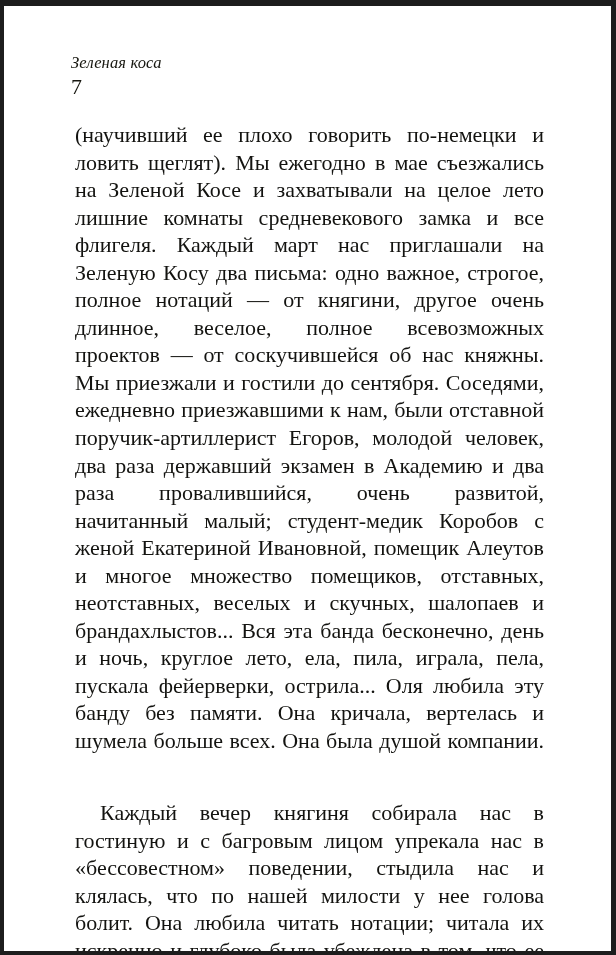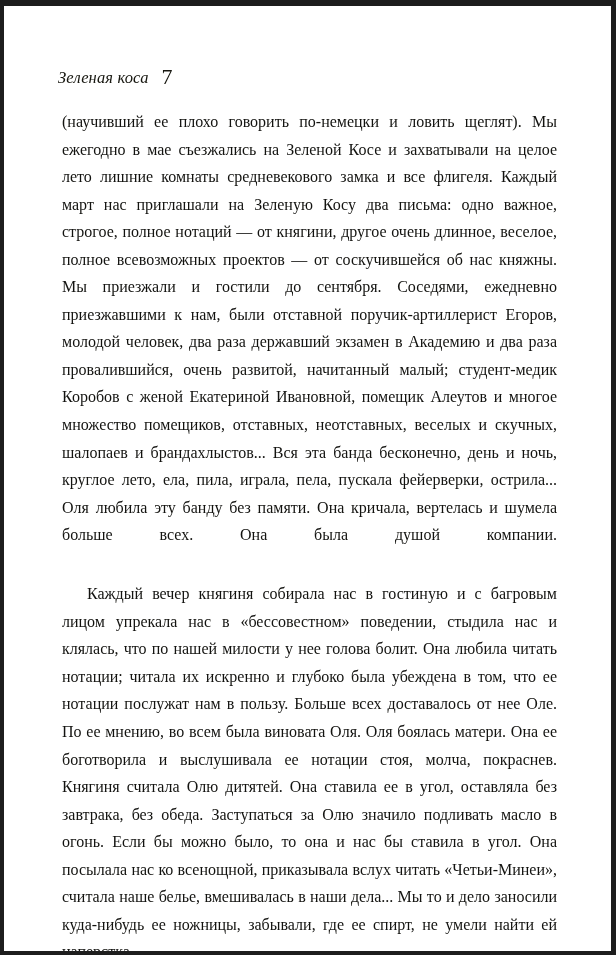--- a/index.html
+++ b/index.html
@@ -25,22 +25,23 @@
 
   
   .running-head {
     position: absolute;
     top: 57px;
     left: 54px;
     right: 50px;
     height: 26px;
     display: flex;
     align-items: baseline;
-    justify-content: flex-start;
+    justify-content: center;
     white-space: nowrap;
+    flex-direction: column;
   }
 
   .running-head .head-title {
     font-style: italic;
     font-size: 16.5px;
     letter-spacing: 0.15px;
     color: #16160f;
   }
 
   .running-head .head-folio {
@@ -54,22 +55,22 @@
 
   
   .textblock {
     position: absolute;
     top: 98px;
     left: 54px;
     width: 503px;
   }
 
   .para {
-    margin: 4px;
-    font-size: 16px;
+    margin: 17px;
+    font-size: 22px;
     line-height: 27.55px;
     text-align: justify;
     text-justify: inter-word;
     color: #131310;
     hyphens: manual;
     -webkit-hyphens: manual;
     word-spacing: -0.1px;
   }
 
   .para.indent {

